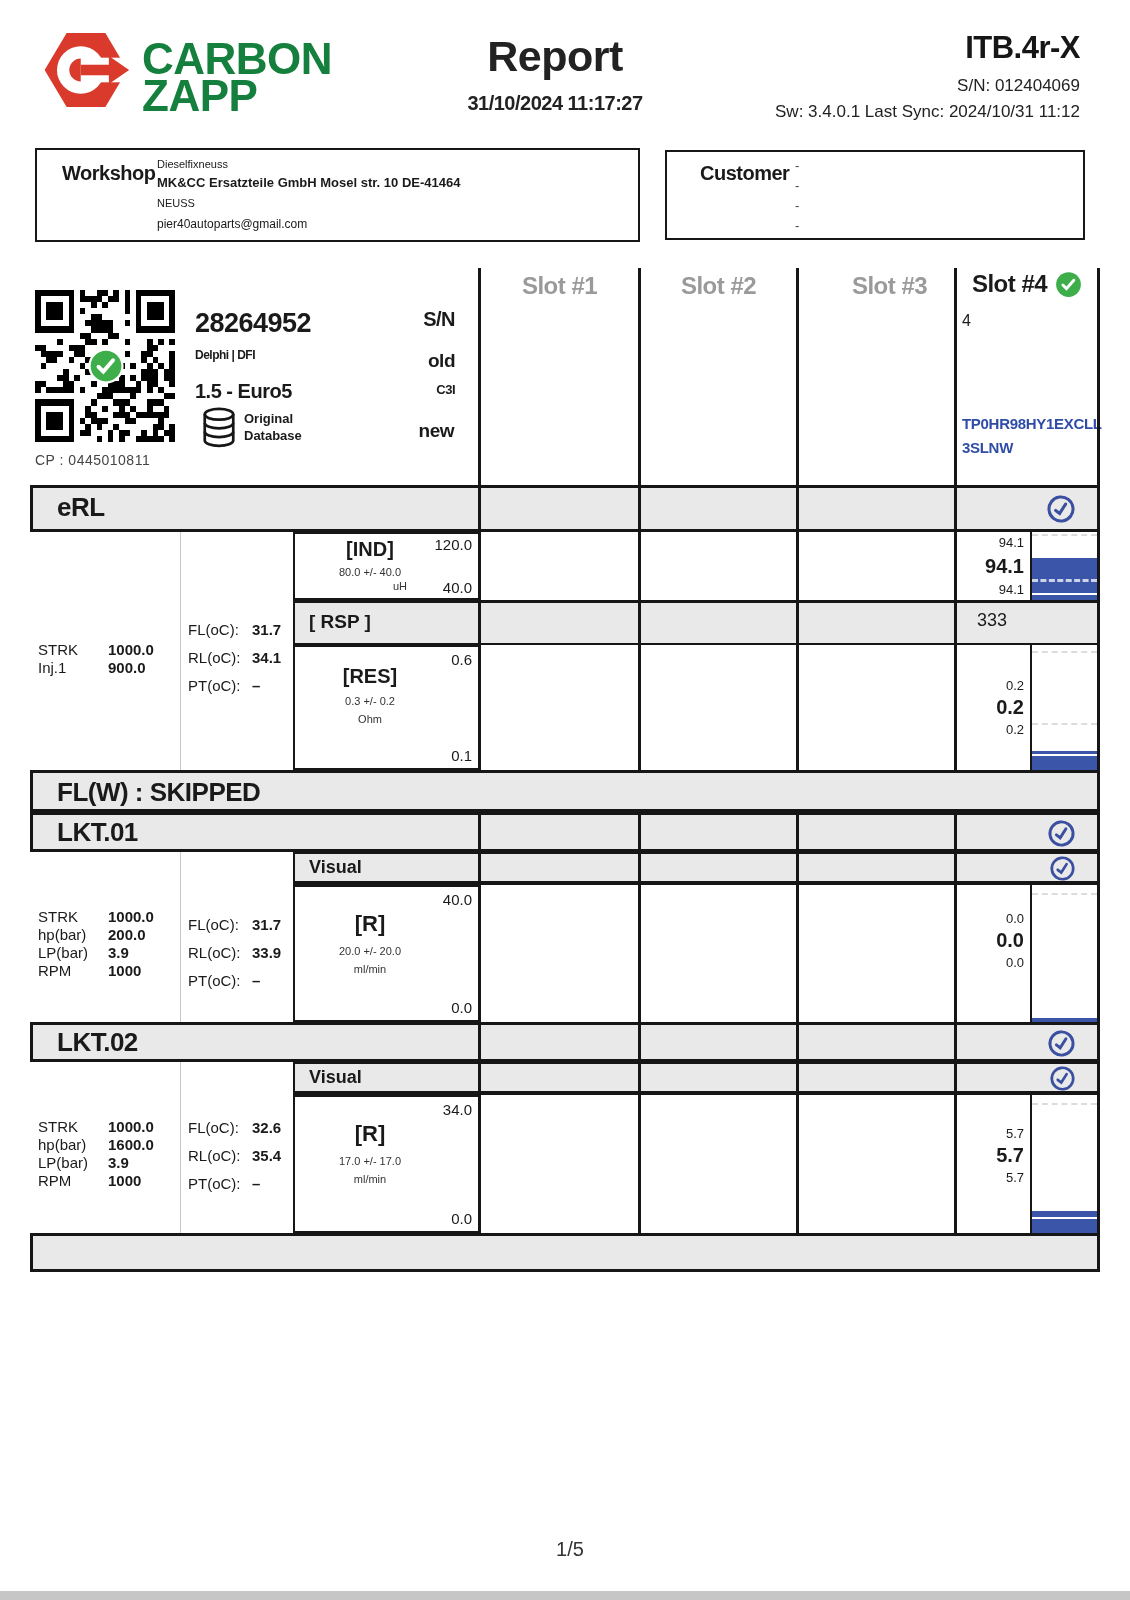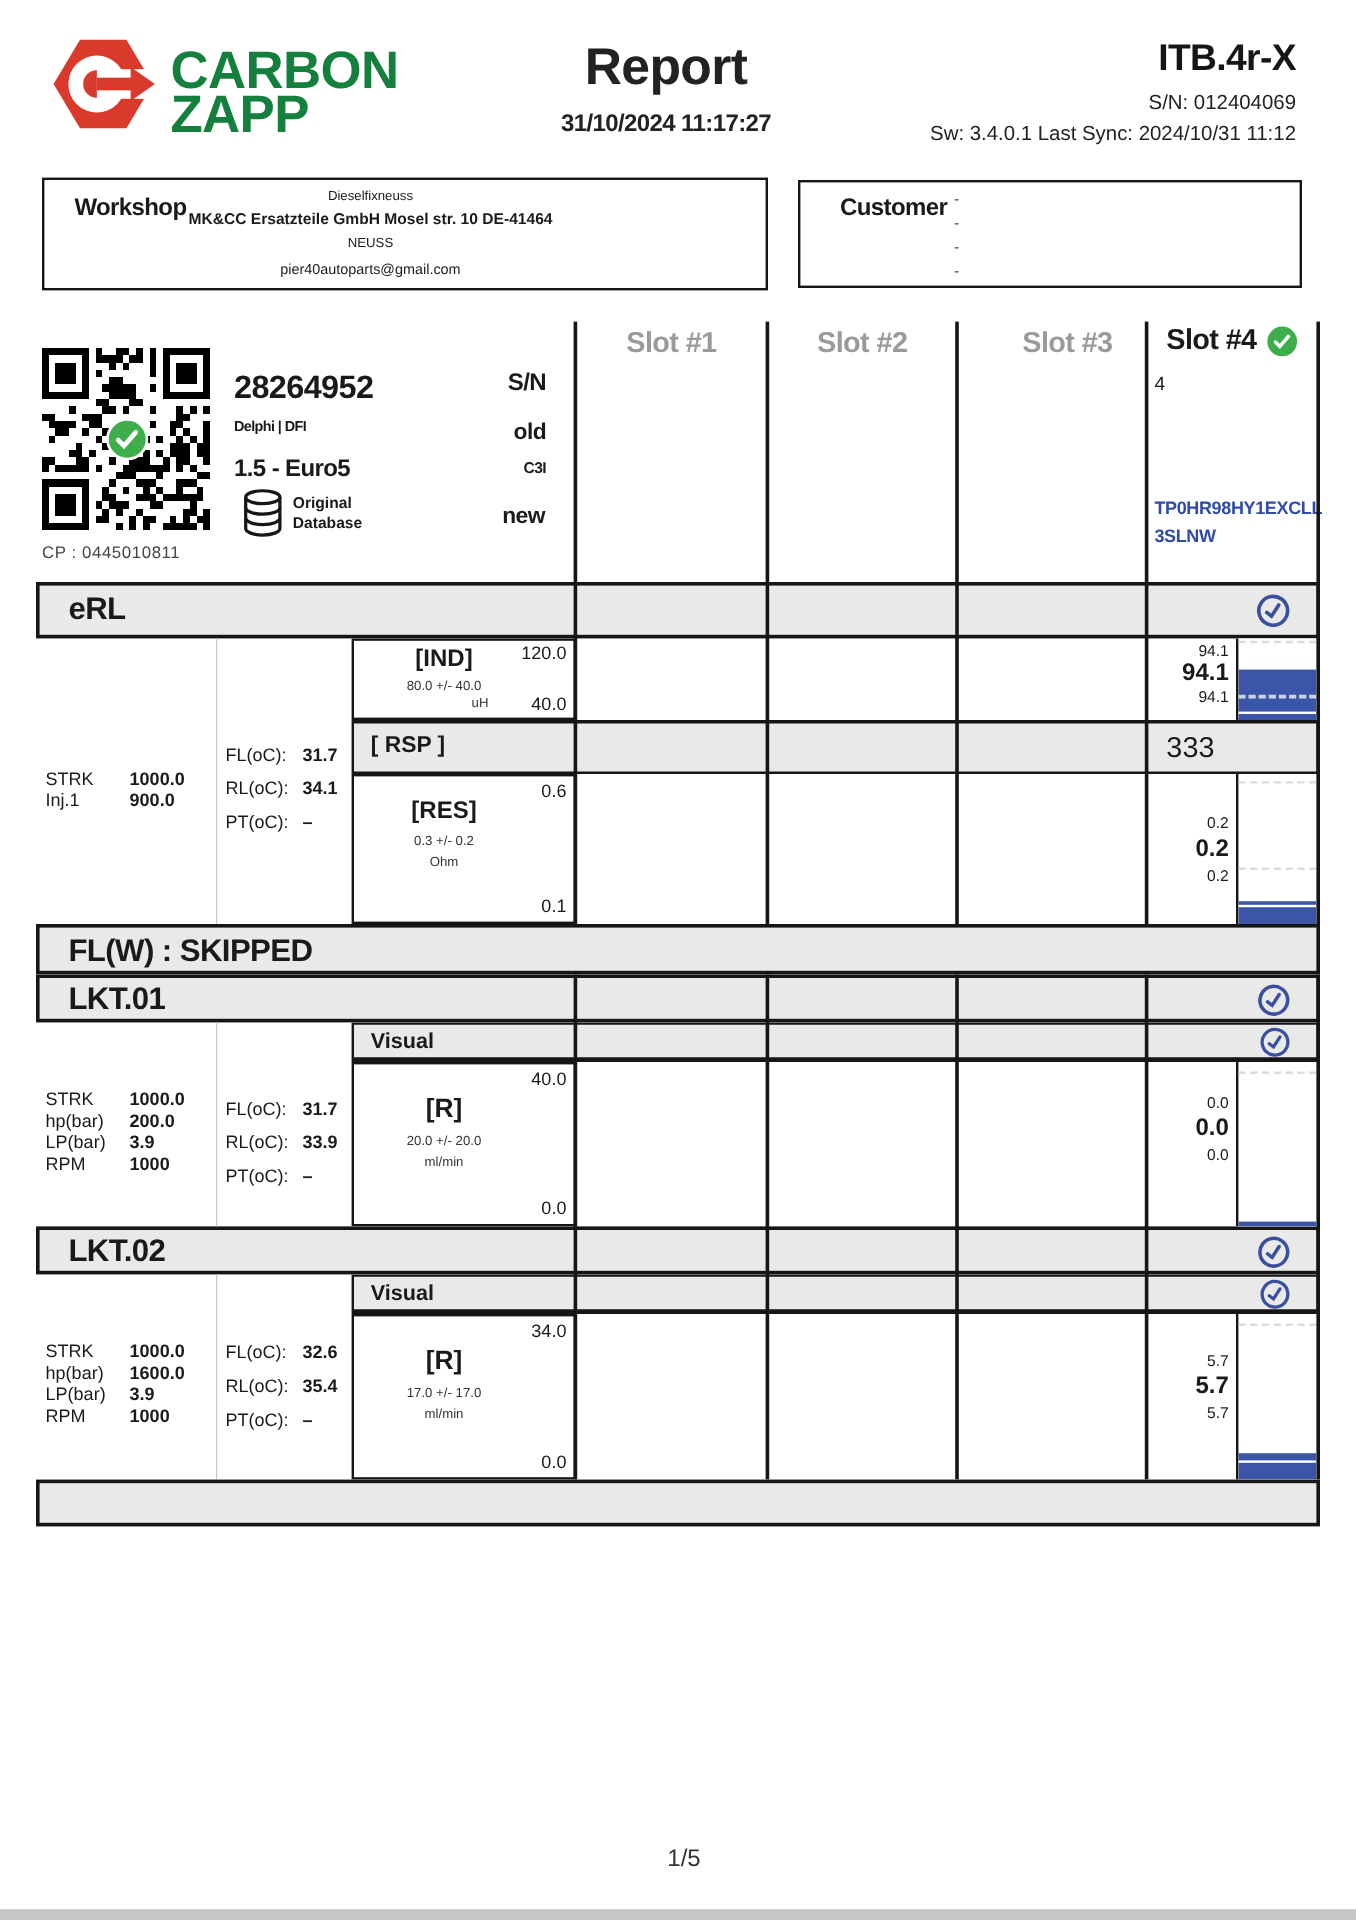--- a/index.html
+++ b/index.html
@@ -54,21 +54,21 @@
     <div>ZAPP</div>
   </div>
 
   <div class="abs b ctr cond" style="left:415px;top:32px;width:280px;font-size:43px;color:#222;">Report</div>
   <div class="abs b ctr cond" style="left:415px;top:92px;width:280px;font-size:20px;color:#222;">31/10/2024 11:17:27</div>
 
   <div class="abs b rgt cond" style="left:830px;top:30px;width:250px;font-size:31px;color:#161616;">ITB.4r-X</div>
   <div class="abs rgt" style="left:830px;top:76px;width:250px;font-size:17px;color:#222;">S/N: 012404069</div>
   <div class="abs rgt" style="left:650px;top:102px;width:430px;font-size:17px;color:#222;">Sw: 3.4.0.1 Last Sync: 2024/10/31 11:12</div>
 
-  <div class="box" style="left:35px;top:148px;width:605px;height:94px;text-align:center;">
+  <div class="box" style="left:35px;top:148px;width:605px;height:94px;">
     <div class="abs b cond" style="left:25px;top:12px;font-size:20px;">Workshop</div>
     <div class="abs" style="left:120px;top:7px;font-size:11px;line-height:15px;">
       <div>Dieselfixneuss</div>
       <div class="b" style="font-size:13px;line-height:21px;">MK&amp;CC Ersatzteile GmbH Mosel str. 10 DE-41464</div>
       <div style="line-height:21px;">NEUSS</div>
       <div style="font-size:12px;line-height:21px;">pier40autoparts@gmail.com</div>
     </div>
   </div>
 
   <div class="box" style="left:665px;top:150px;width:420px;height:90px;">
@@ -371,36 +371,36 @@
     </div>
   </div>
 
   <div class="box" style="left:293px;top:532px;width:187px;height:68px;z-index:4;">
     <div class="desc-name" style="top:4px;font-size:20px;">[IND]</div>
     <div class="desc-tol" style="top:32px;">80.0 +/- 40.0</div>
     <div class="desc-tol" style="top:46px;left:40px;">uH</div>
     <div class="scale" style="top:2px;">120.0</div>
     <div class="scale" style="bottom:2px;">40.0</div>
   </div>
-  <div class="trip" style="left:954px;top:532px;width:76px;height:68px;">
+  <div class="trip" style="left:954px;top:532px;width:76px;height:68px;justify-content:space-between;">
     <span class="sm">94.1</span>
     <span class="lg">94.1</span>
     <span class="sm">94.1</span>
   </div>
   <div class="bar-wrap" style="left:1030px;top:532px;width:67px;height:68px;">
     <div class="dash-faint" style="bottom: 94%;"></div>
     <div class="bar-fill" style="height: 62%;"></div>
     <div class="dash-blue" style="bottom: 27%;"></div>
     <div class="wline" style="bottom: 8%;"></div>
   </div>
 
   <div class="band" style="left:293px;top:600px;width:807px;height:45px;border-width:3px 3px 2px 2px;z-index:1;">
     <div class="abs b" style="left:14px;top:8px;font-size:19px;">[ RSP ]</div>
   </div>
-  <div class="abs ctr" style="left:954px;top:610px;width:76px;font-size:24px;z-index:6;">333</div>
+  <div class="abs ctr" style="left:954px;top:610px;width:76px;font-size:18px;z-index:6;">333</div>
 
   <div class="box" style="left:293px;top:645px;width:187px;height:125px;z-index:4;">
     <div class="desc-name" style="top:18px;font-size:20px;">[RES]</div>
     <div class="desc-tol" style="top:48px;">0.3 +/- 0.2</div>
     <div class="desc-tol" style="top:66px;">Ohm</div>
     <div class="scale" style="top:4px;">0.6</div>
     <div class="scale" style="bottom:4px;">0.1</div>
   </div>
   <div class="trip" style="left:954px;top:645px;width:76px;height:125px;justify-content:center;gap:3px;">
     <span class="sm">0.2</span>

